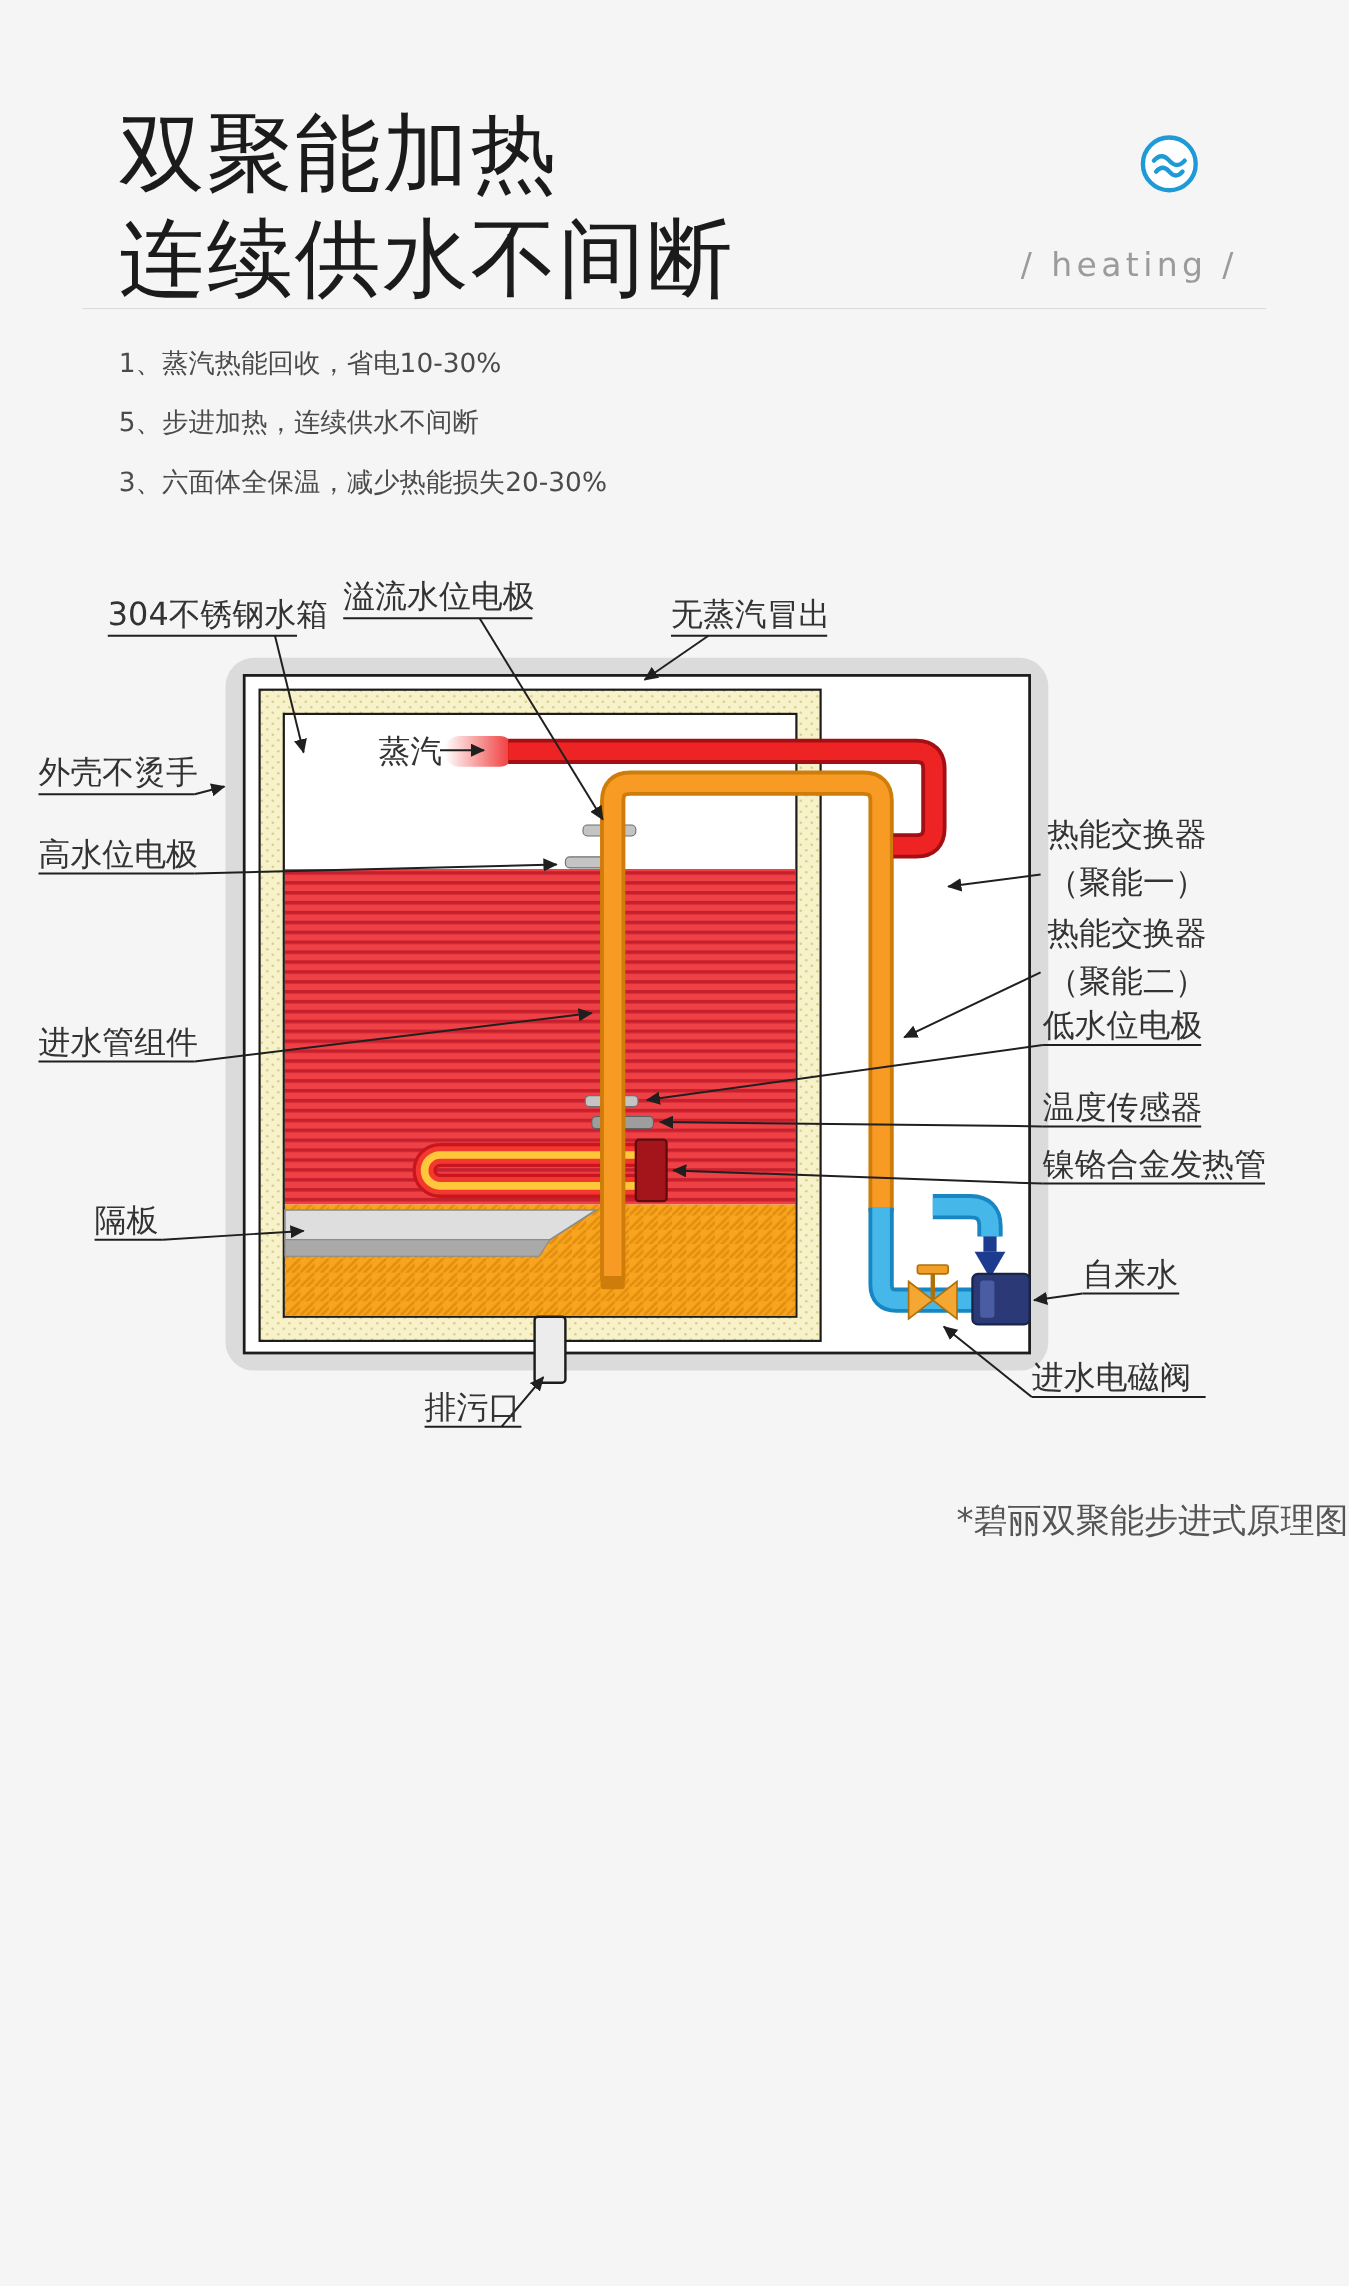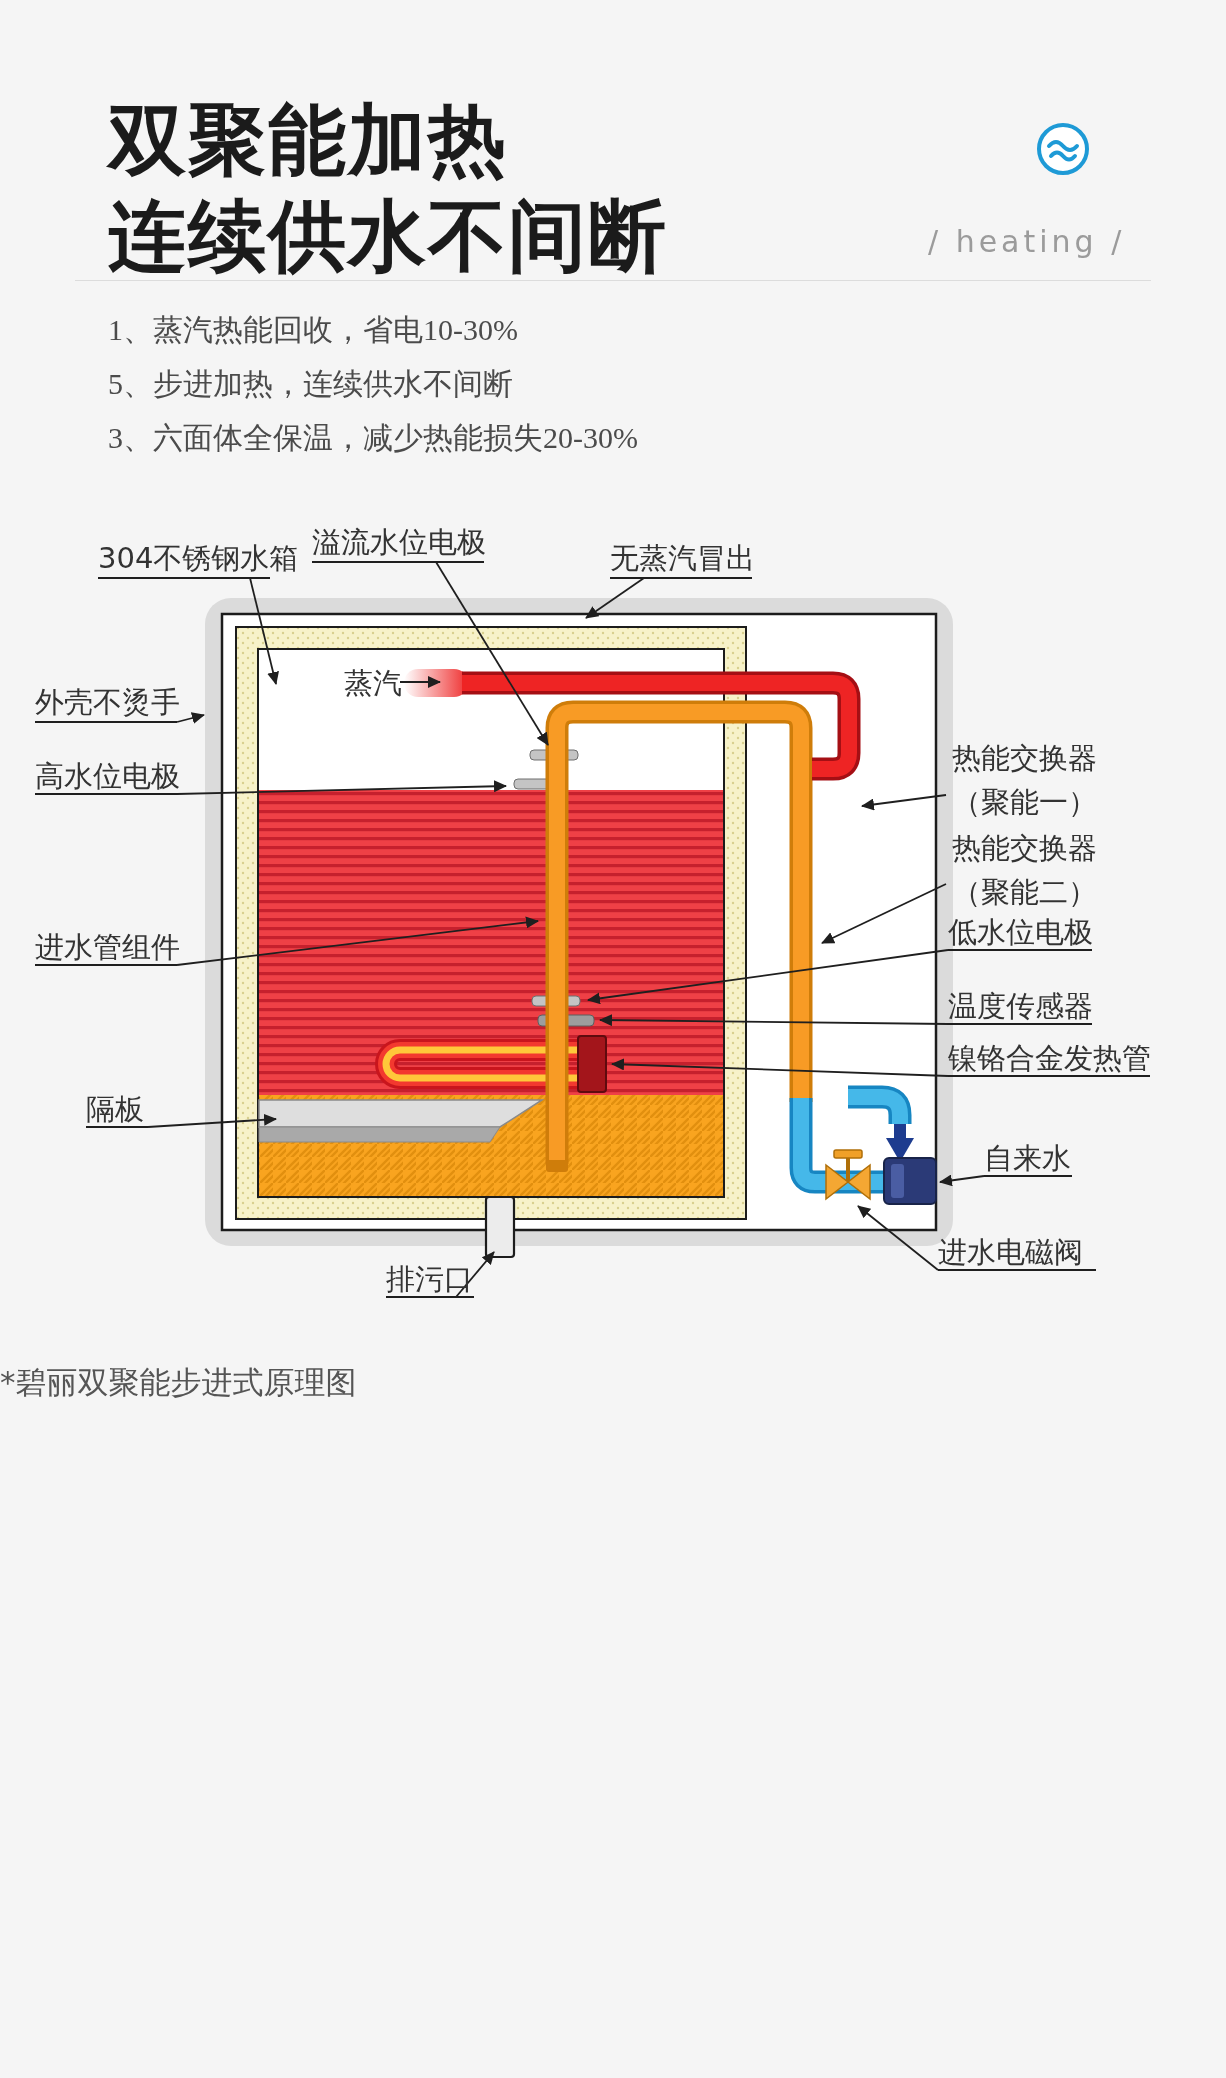--- a/index.html
+++ b/index.html
@@ -1,33 +1,33 @@
 <!DOCTYPE html>
 <html><head>
 <meta charset="utf-8">
 <style>
   html,body{margin:0;padding:0;}
   body{background:#f5f5f5;font-family:"DejaVu Sans","Liberation Sans",sans-serif;}
   .page{position:relative;width:1226px;height:2078px;background:#f5f5f5;overflow:hidden;}
 
-  .title-block{position:absolute;left:108px;top:92px;color:#1b1b1b;font-weight:700;
+  .title-block{position:absolute;left:108px;top:92px;color:#1b1b1b;font-weight:400;
                font-size:78px;line-height:96px;letter-spacing:2px;}
   .brand-icon{position:absolute;left:1034px;top:120px;}
   .tagline{position:absolute;left:928px;top:204px;width:230px;font-size:30px;color:#9b9b9b;
            letter-spacing:4px;margin-top:20px;}
   .divider{position:absolute;left:75px;top:280px;width:1076px;height:1px;background:#dcdcdc;}
 
-  .features{position:absolute;left:108px;top:303px;font-size:30px;color:#4b4b4b;font-family:Liberation Serif, serif;}
+  .features{position:absolute;left:108px;top:303px;font-size:24px;color:#4b4b4b;}
   .feature{height:54px;line-height:54px;}
 
   .diagram{position:absolute;left:0;top:490px;}
   svg text{font-family:"DejaVu Sans","Liberation Sans",sans-serif;font-size:29px;fill:#333;}
   .ldr path{stroke:#1f1f1f;stroke-width:1.8;fill:none;}
 
-  .caption{position:absolute;left:0;top:1362px;width:1226px;text-align:left;
+  .caption{position:absolute;left:0;top:1362px;width:1226px;text-align:right;
            font-size:31px;color:#555;}
 </style>
 </head>
 <body>
 
 <div class="page">
 
   <div class="title-block">
     <div>双聚能加热</div>
     <div>连续供水不间断</div>

